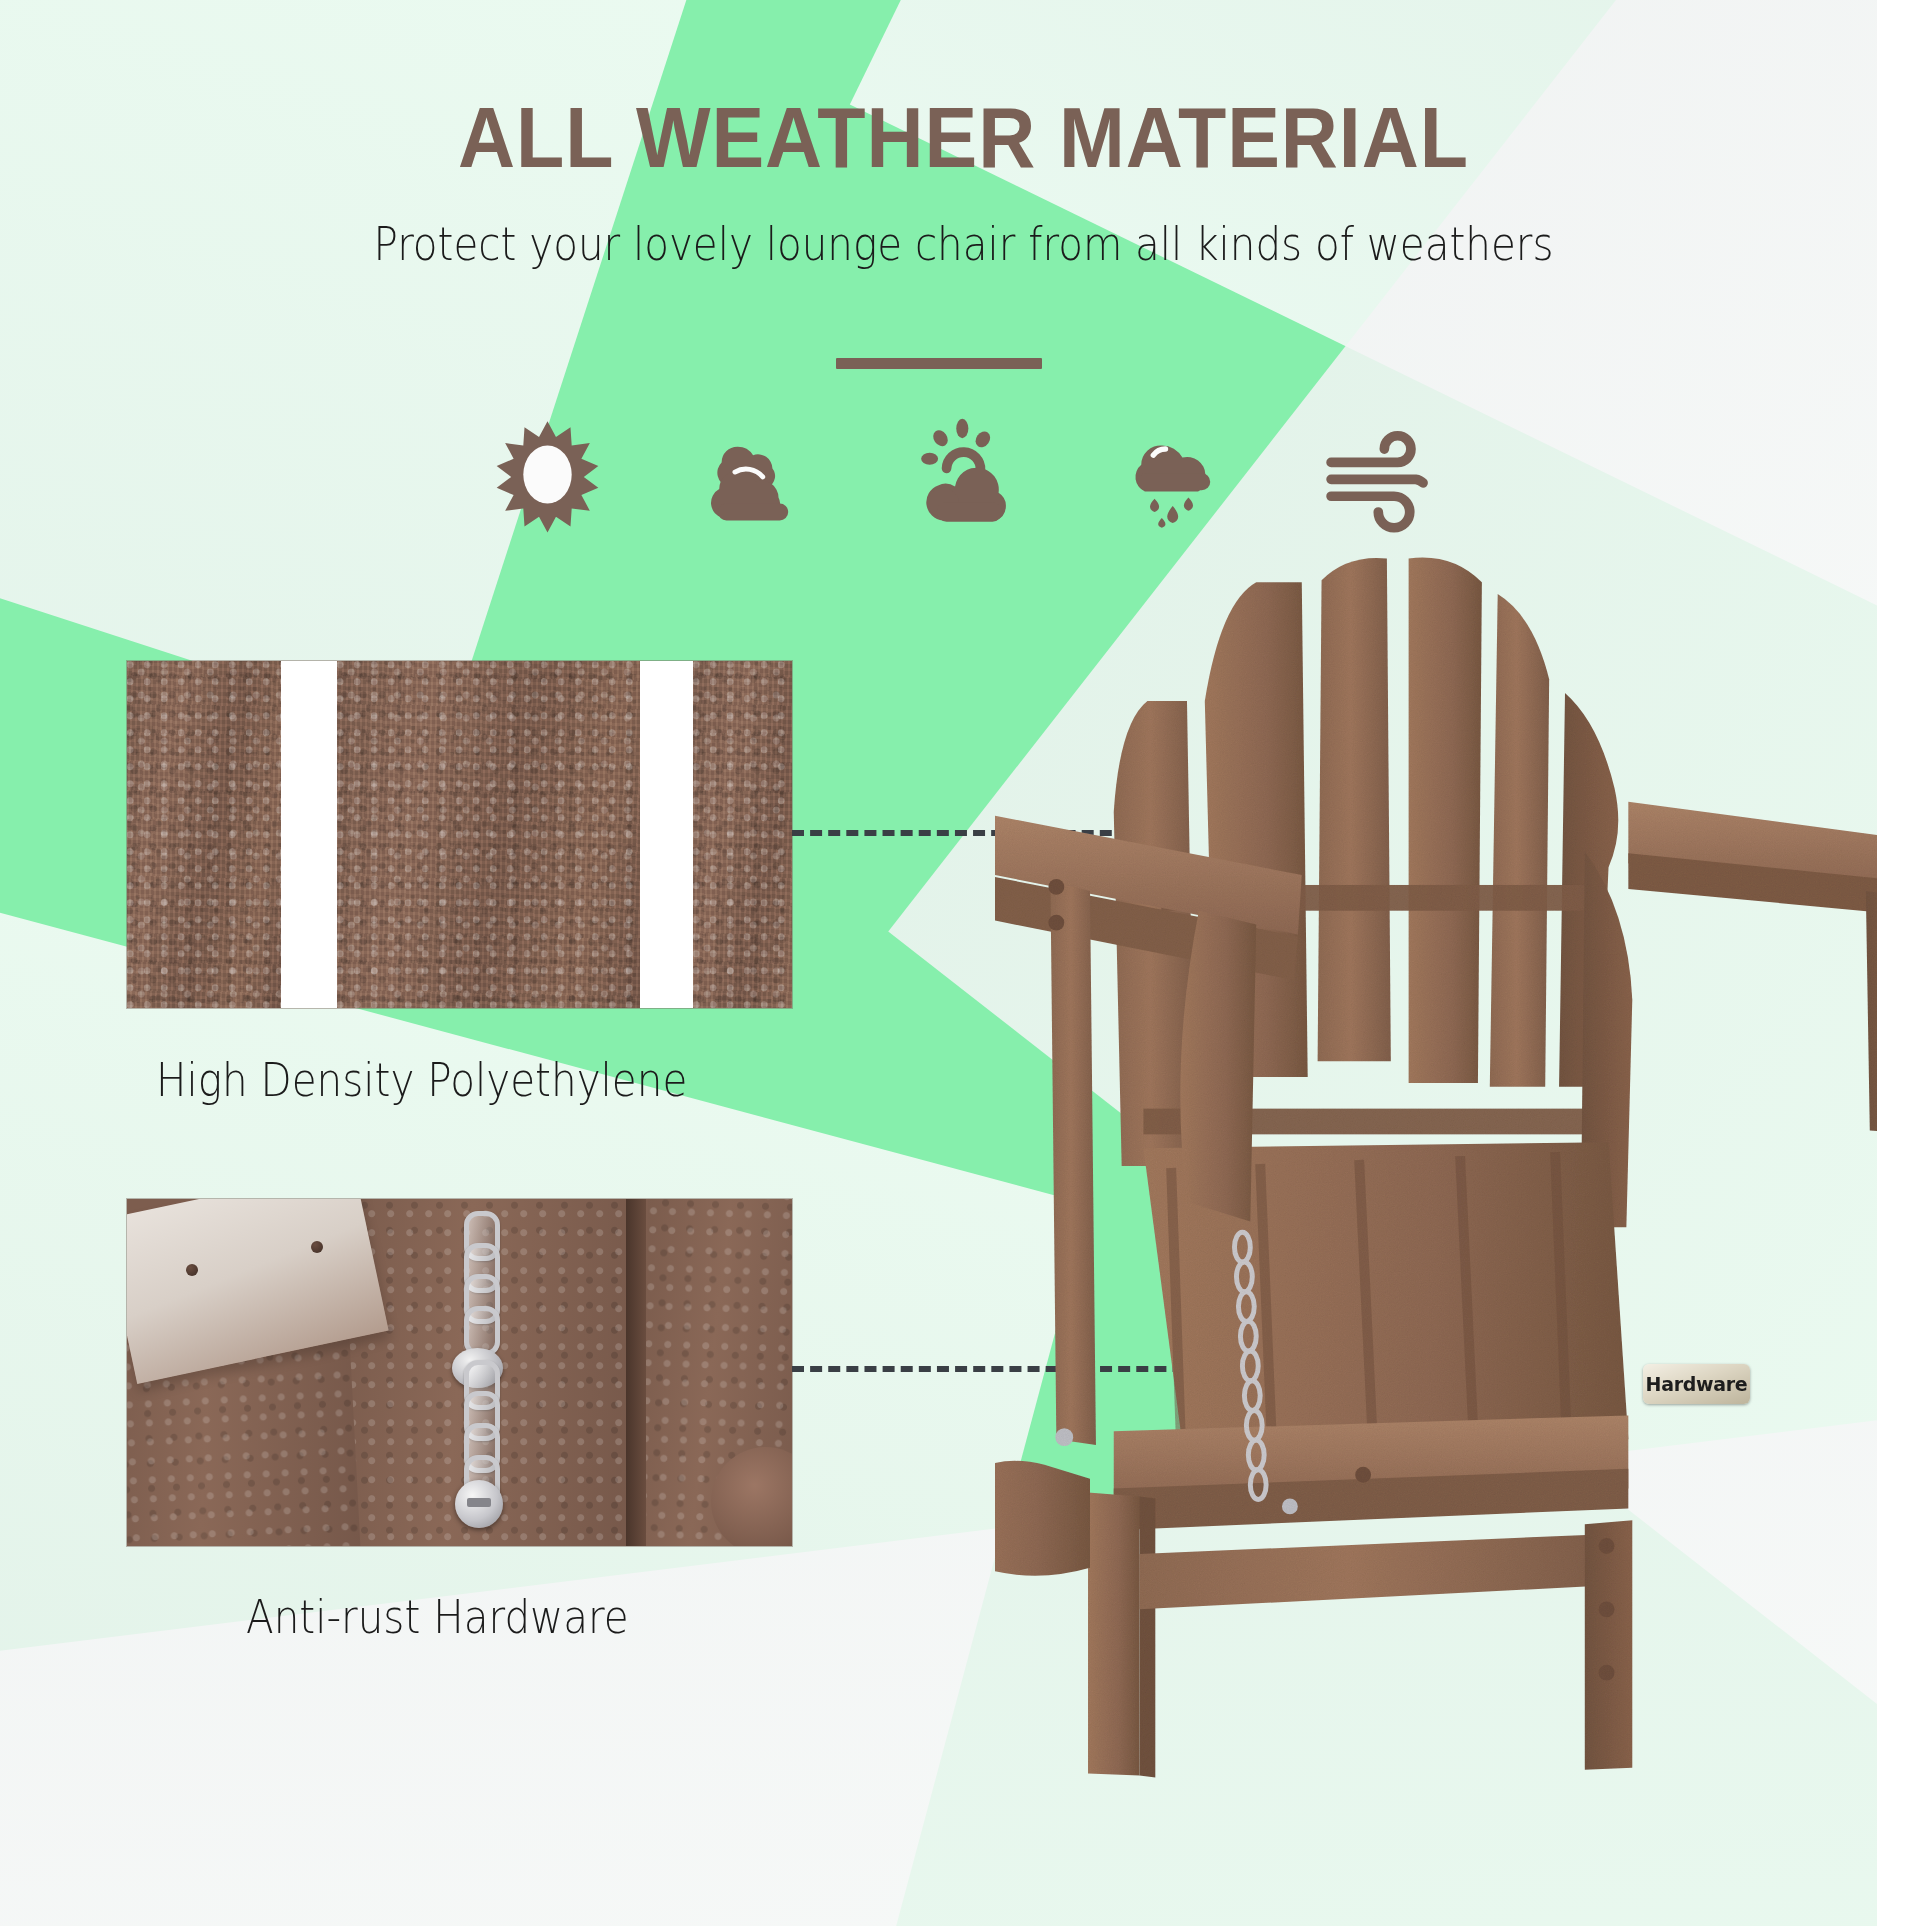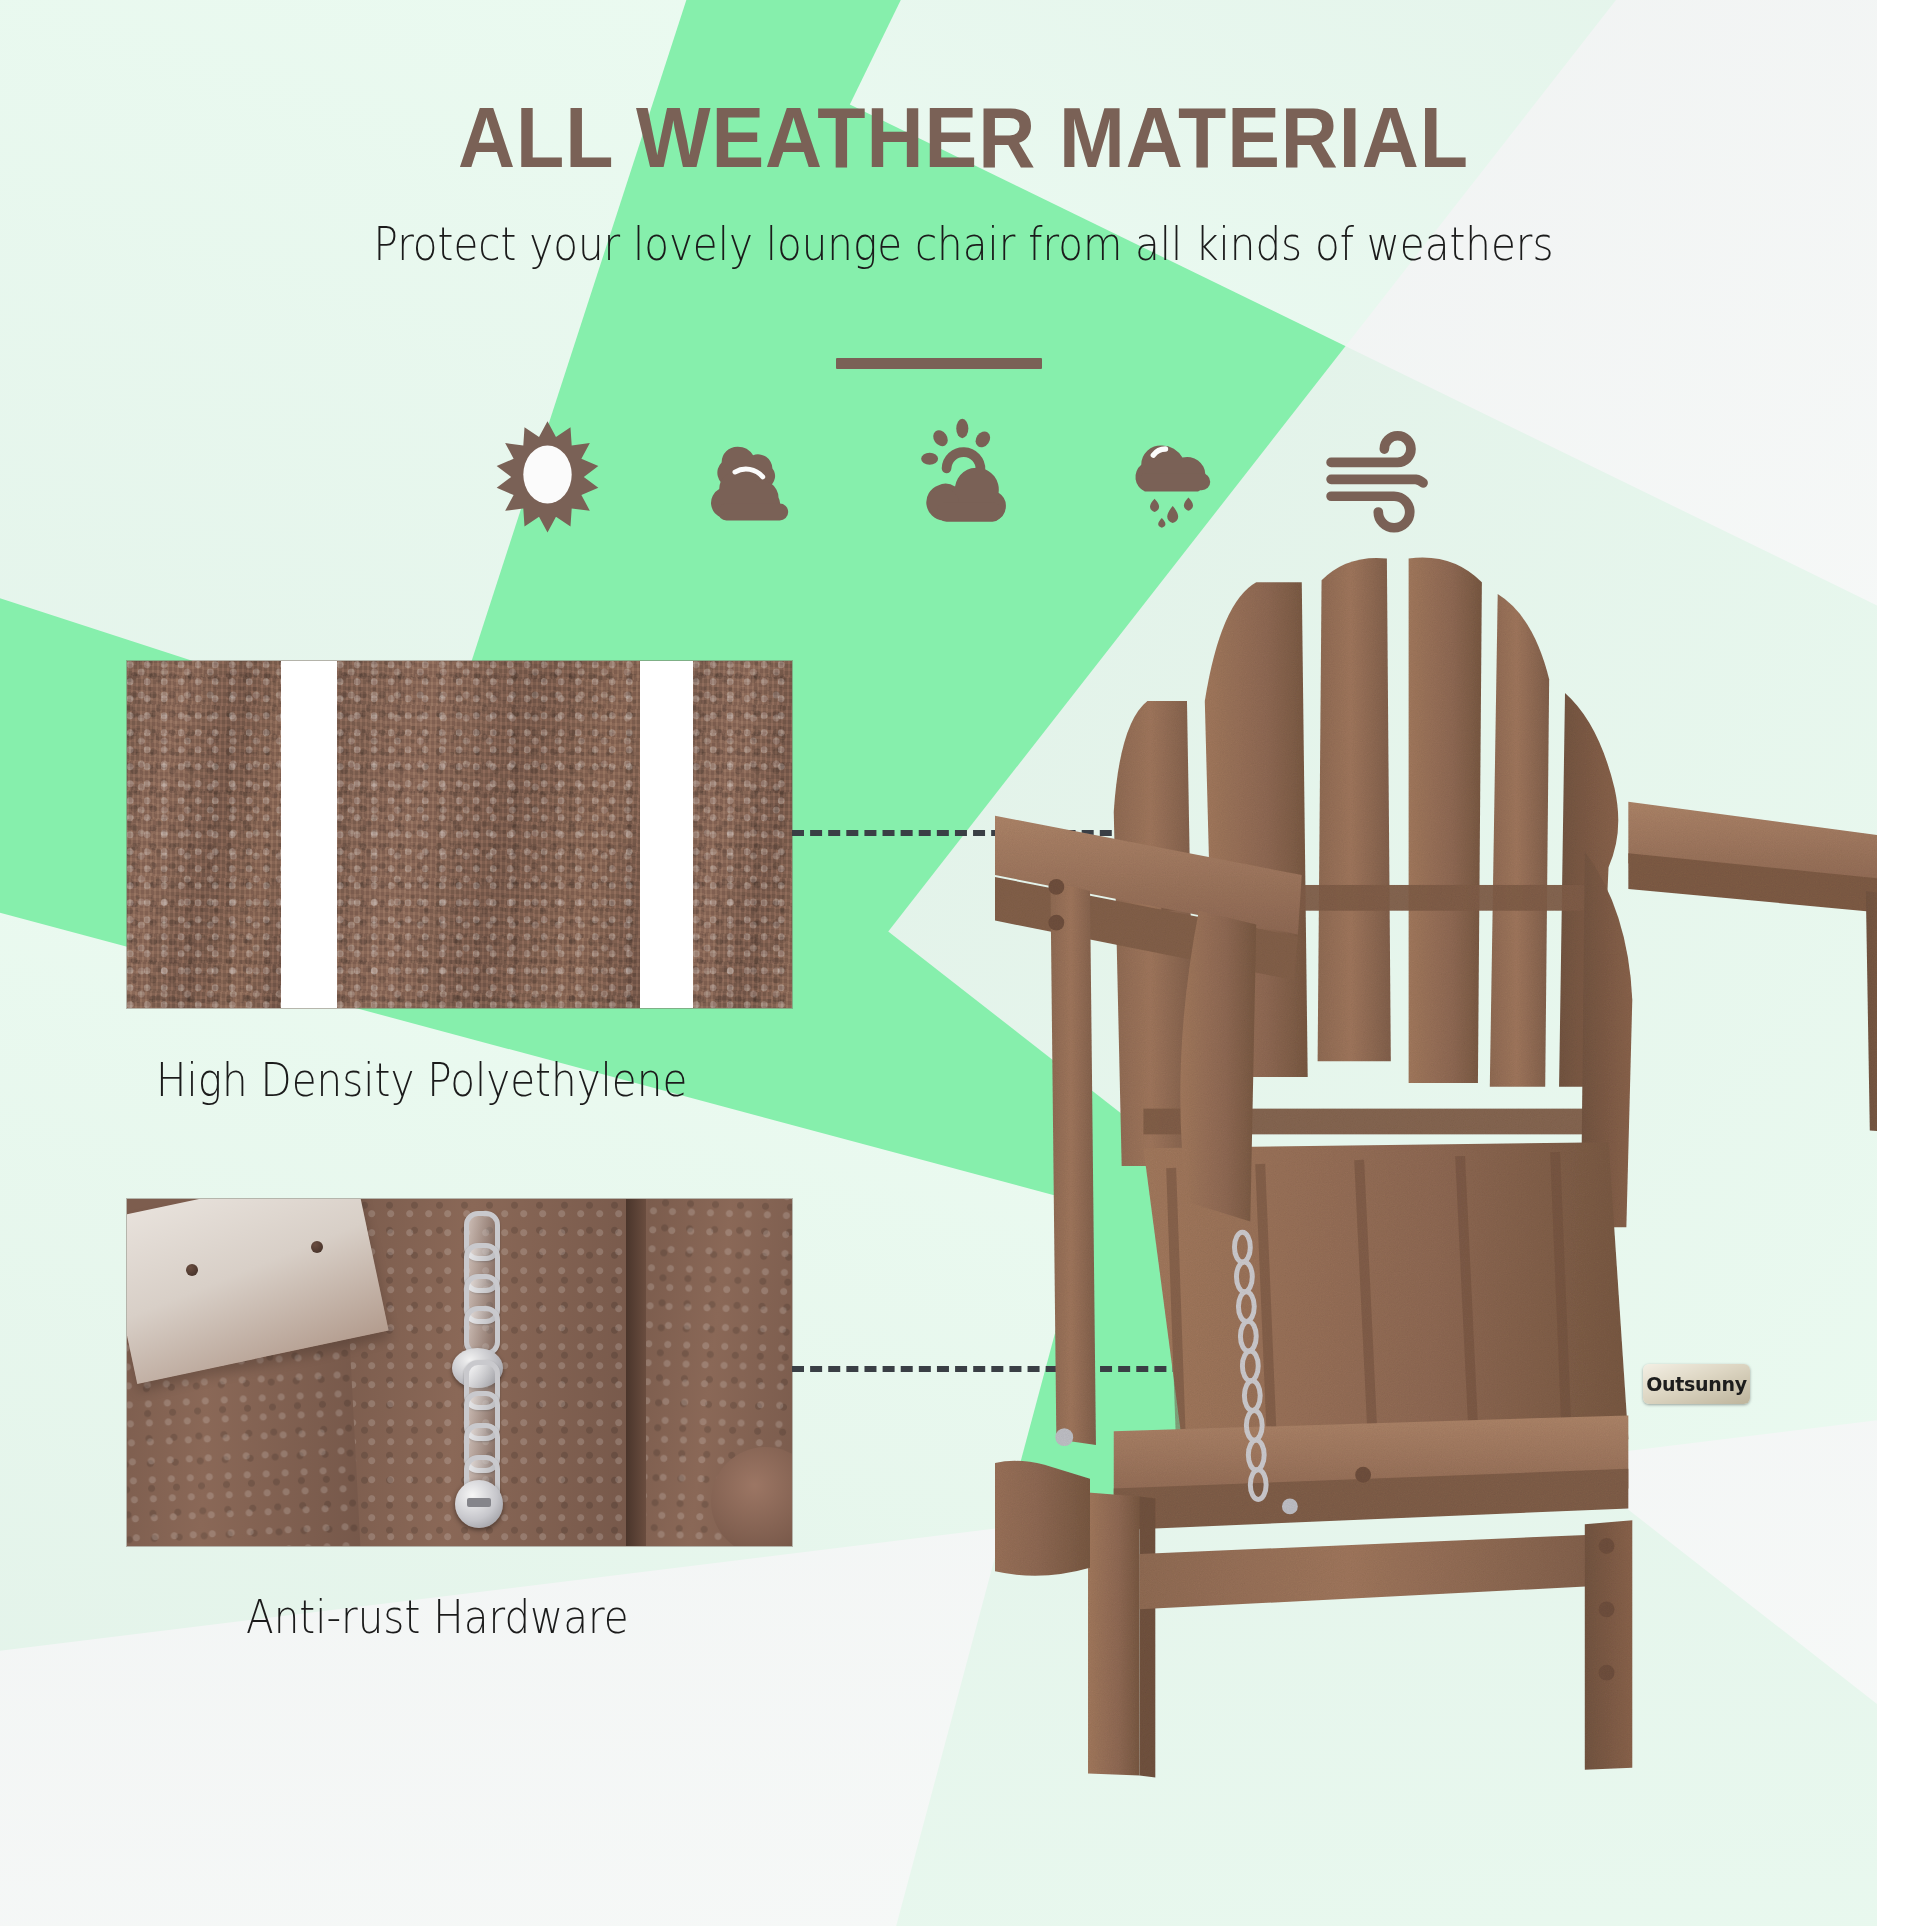--- a/index.html
+++ b/index.html
@@ -481,17 +481,17 @@
         <circle cx="618" cy="1066" r="8" fill="#6b4c3a"></circle>
         <circle cx="618" cy="1130" r="8" fill="#6b4c3a"></circle>
         <circle cx="372" cy="930" r="8" fill="#6b4c3a"></circle>
         <circle cx="298" cy="962" r="8" fill="#b8b8be"></circle>
         <circle cx="70" cy="892" r="9" fill="#b8b8be"></circle>
       </g>
     </svg>
   </div>
 
   <div class="brand-plate">
-    <span>Outsunny</span>
+    <span>Hardware</span>
   </div>
 
 </div>
 
 
 </body></html>

